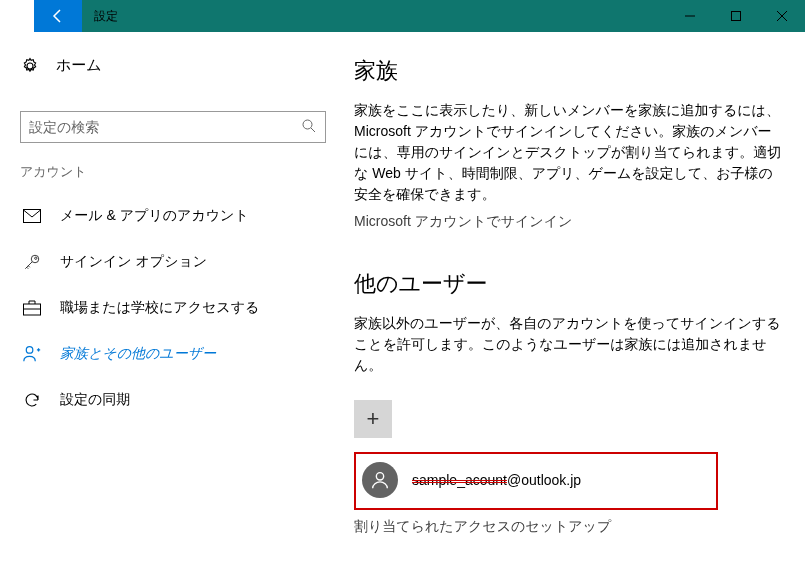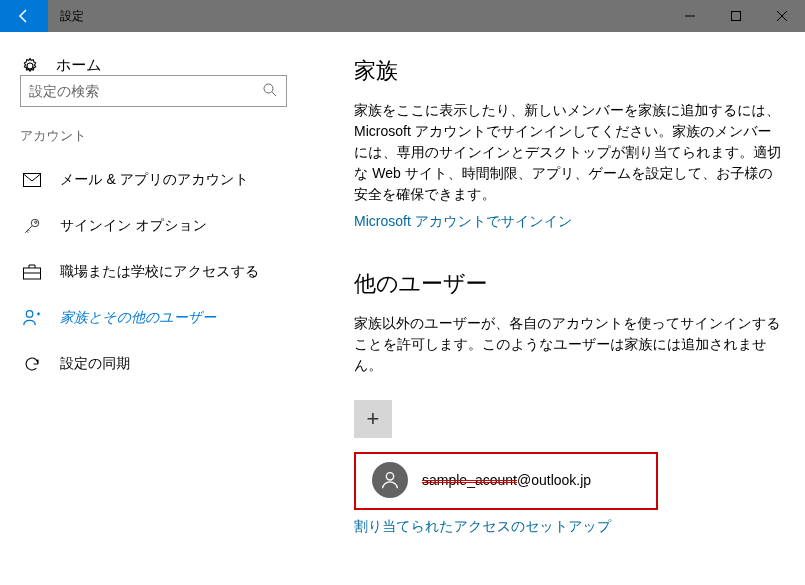--- a/index.html
+++ b/index.html
@@ -9,21 +9,22 @@
       width: 805px;
       height: 585px;
       overflow: hidden;
       font-size: 13px;
       color: #000;
     }
     .titlebar {
       height: 32px;
       display: flex;
       align-items: center;
-      background: #737373;
+      background: #0f766e;
+      margin-left: 34px;
     }
     .back-btn {
       width: 48px;
       height: 32px;
       background: #0078d7;
       display: flex;
       align-items: center;
       justify-content: center;
       color: #fff;
     }
@@ -54,27 +55,28 @@
     .home-row {
       display: flex;
       align-items: center;
       gap: 16px;
       cursor: pointer;
     }
     .home-label {
       font-size: 15px;
     }
     .search-box {
-      width: 267px;
+      width: 306px;
       height: 32px;
       border: 1px solid #999;
       display: flex;
       align-items: center;
       padding: 0 8px;
       margin-bottom: 20px;
+      margin-top: 36px;
     }
     .search-input {
       flex: 1;
       border: none;
       outline: none;
       font-size: 14px;
       color: #666;
       background: transparent;
     }
     .search-input::placeholder { color: #666; }
@@ -107,21 +109,21 @@
       font-size: 22px;
       font-weight: 400;
       margin-bottom: 14px;
     }
     .body-text {
       font-size: 14px;
       line-height: 1.5;
       margin-bottom: 8px;
     }
     .link {
-      color: #0369a1;
+      color: #404040;
       font-size: 14px;
       cursor: pointer;
     }
     .section2 { margin-top: 38px; }
     .add-row {
       display: flex;
       align-items: center;
       gap: 16px;
       margin-top: 24px;
       cursor: pointer;
@@ -133,22 +135,22 @@
       display: flex;
       align-items: center;
       justify-content: center;
       font-size: 22px;
       color: #333;
     }
     .add-label { font-size: 14px; }
     .user-box {
       border: 2px solid #c00;
       margin-top: 14px;
-      padding: 8px 10px 10px 16px;
-      width: 304px;
+      padding: 8px 10px 10px 6px;
+      width: 364px;
     }
     .user-row {
       display: flex;
       align-items: center;
       gap: 14px;
       cursor: pointer;
     }
     .avatar {
       width: 36px;
       height: 36px;

